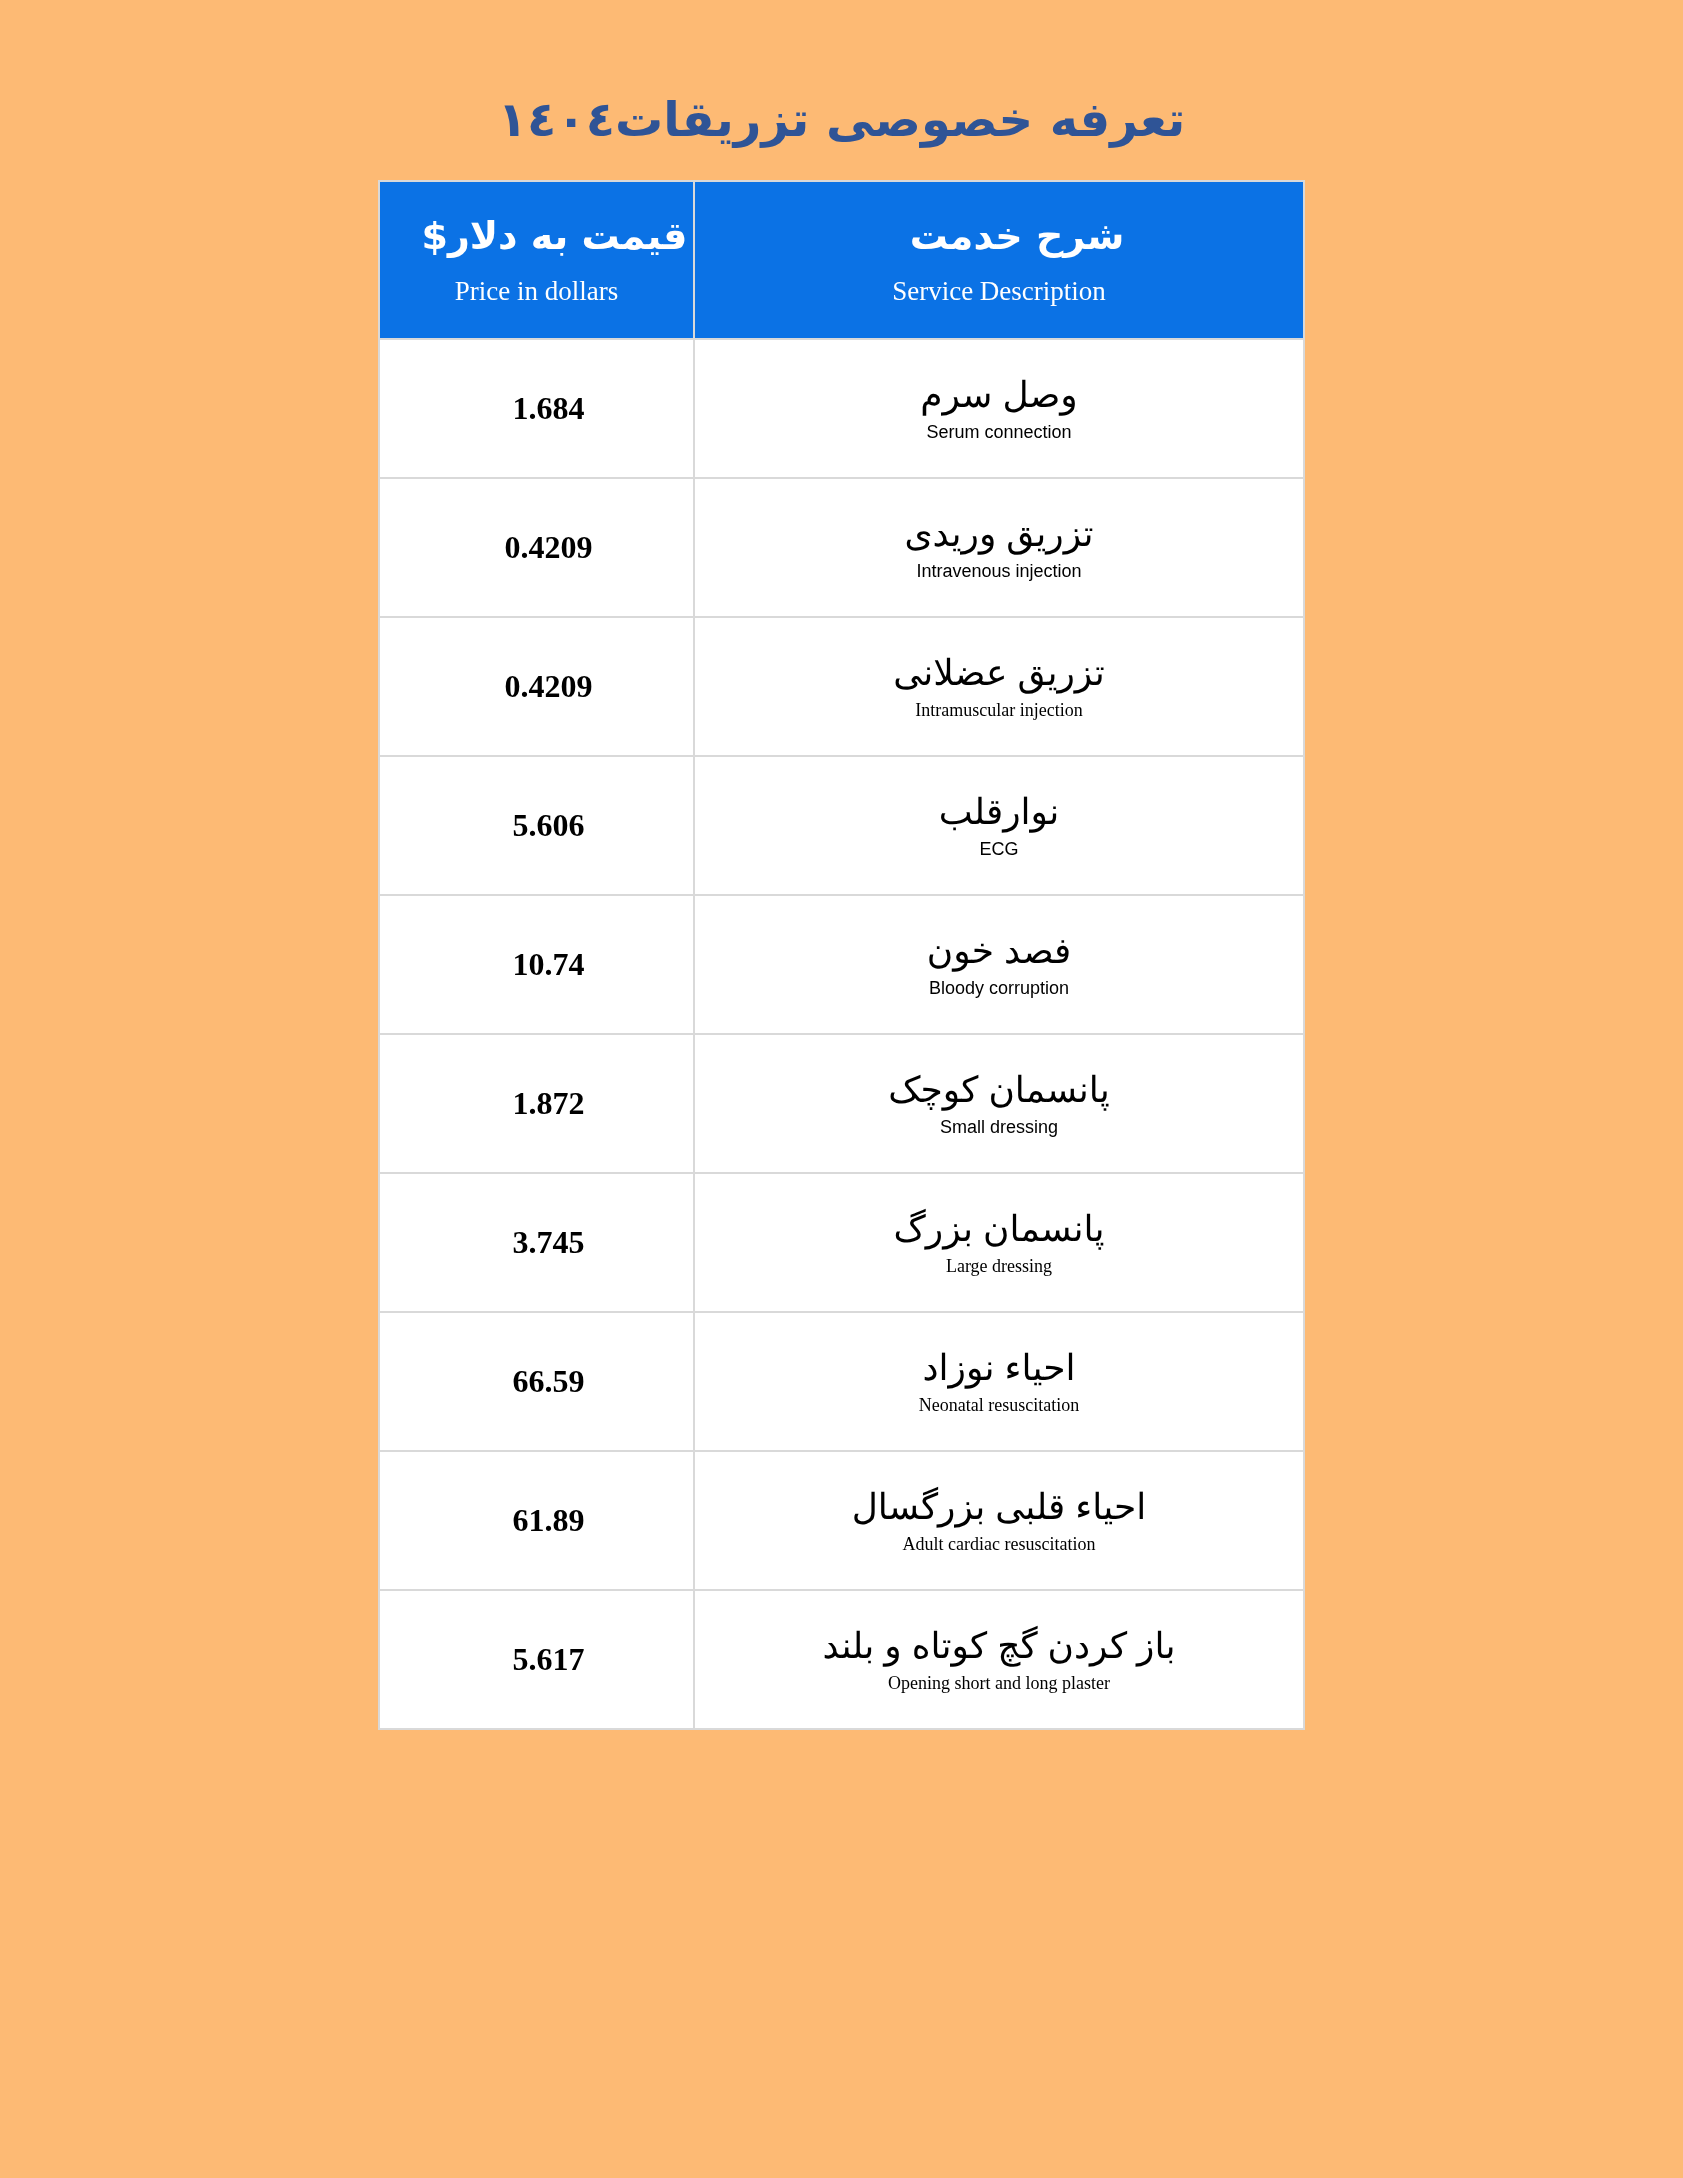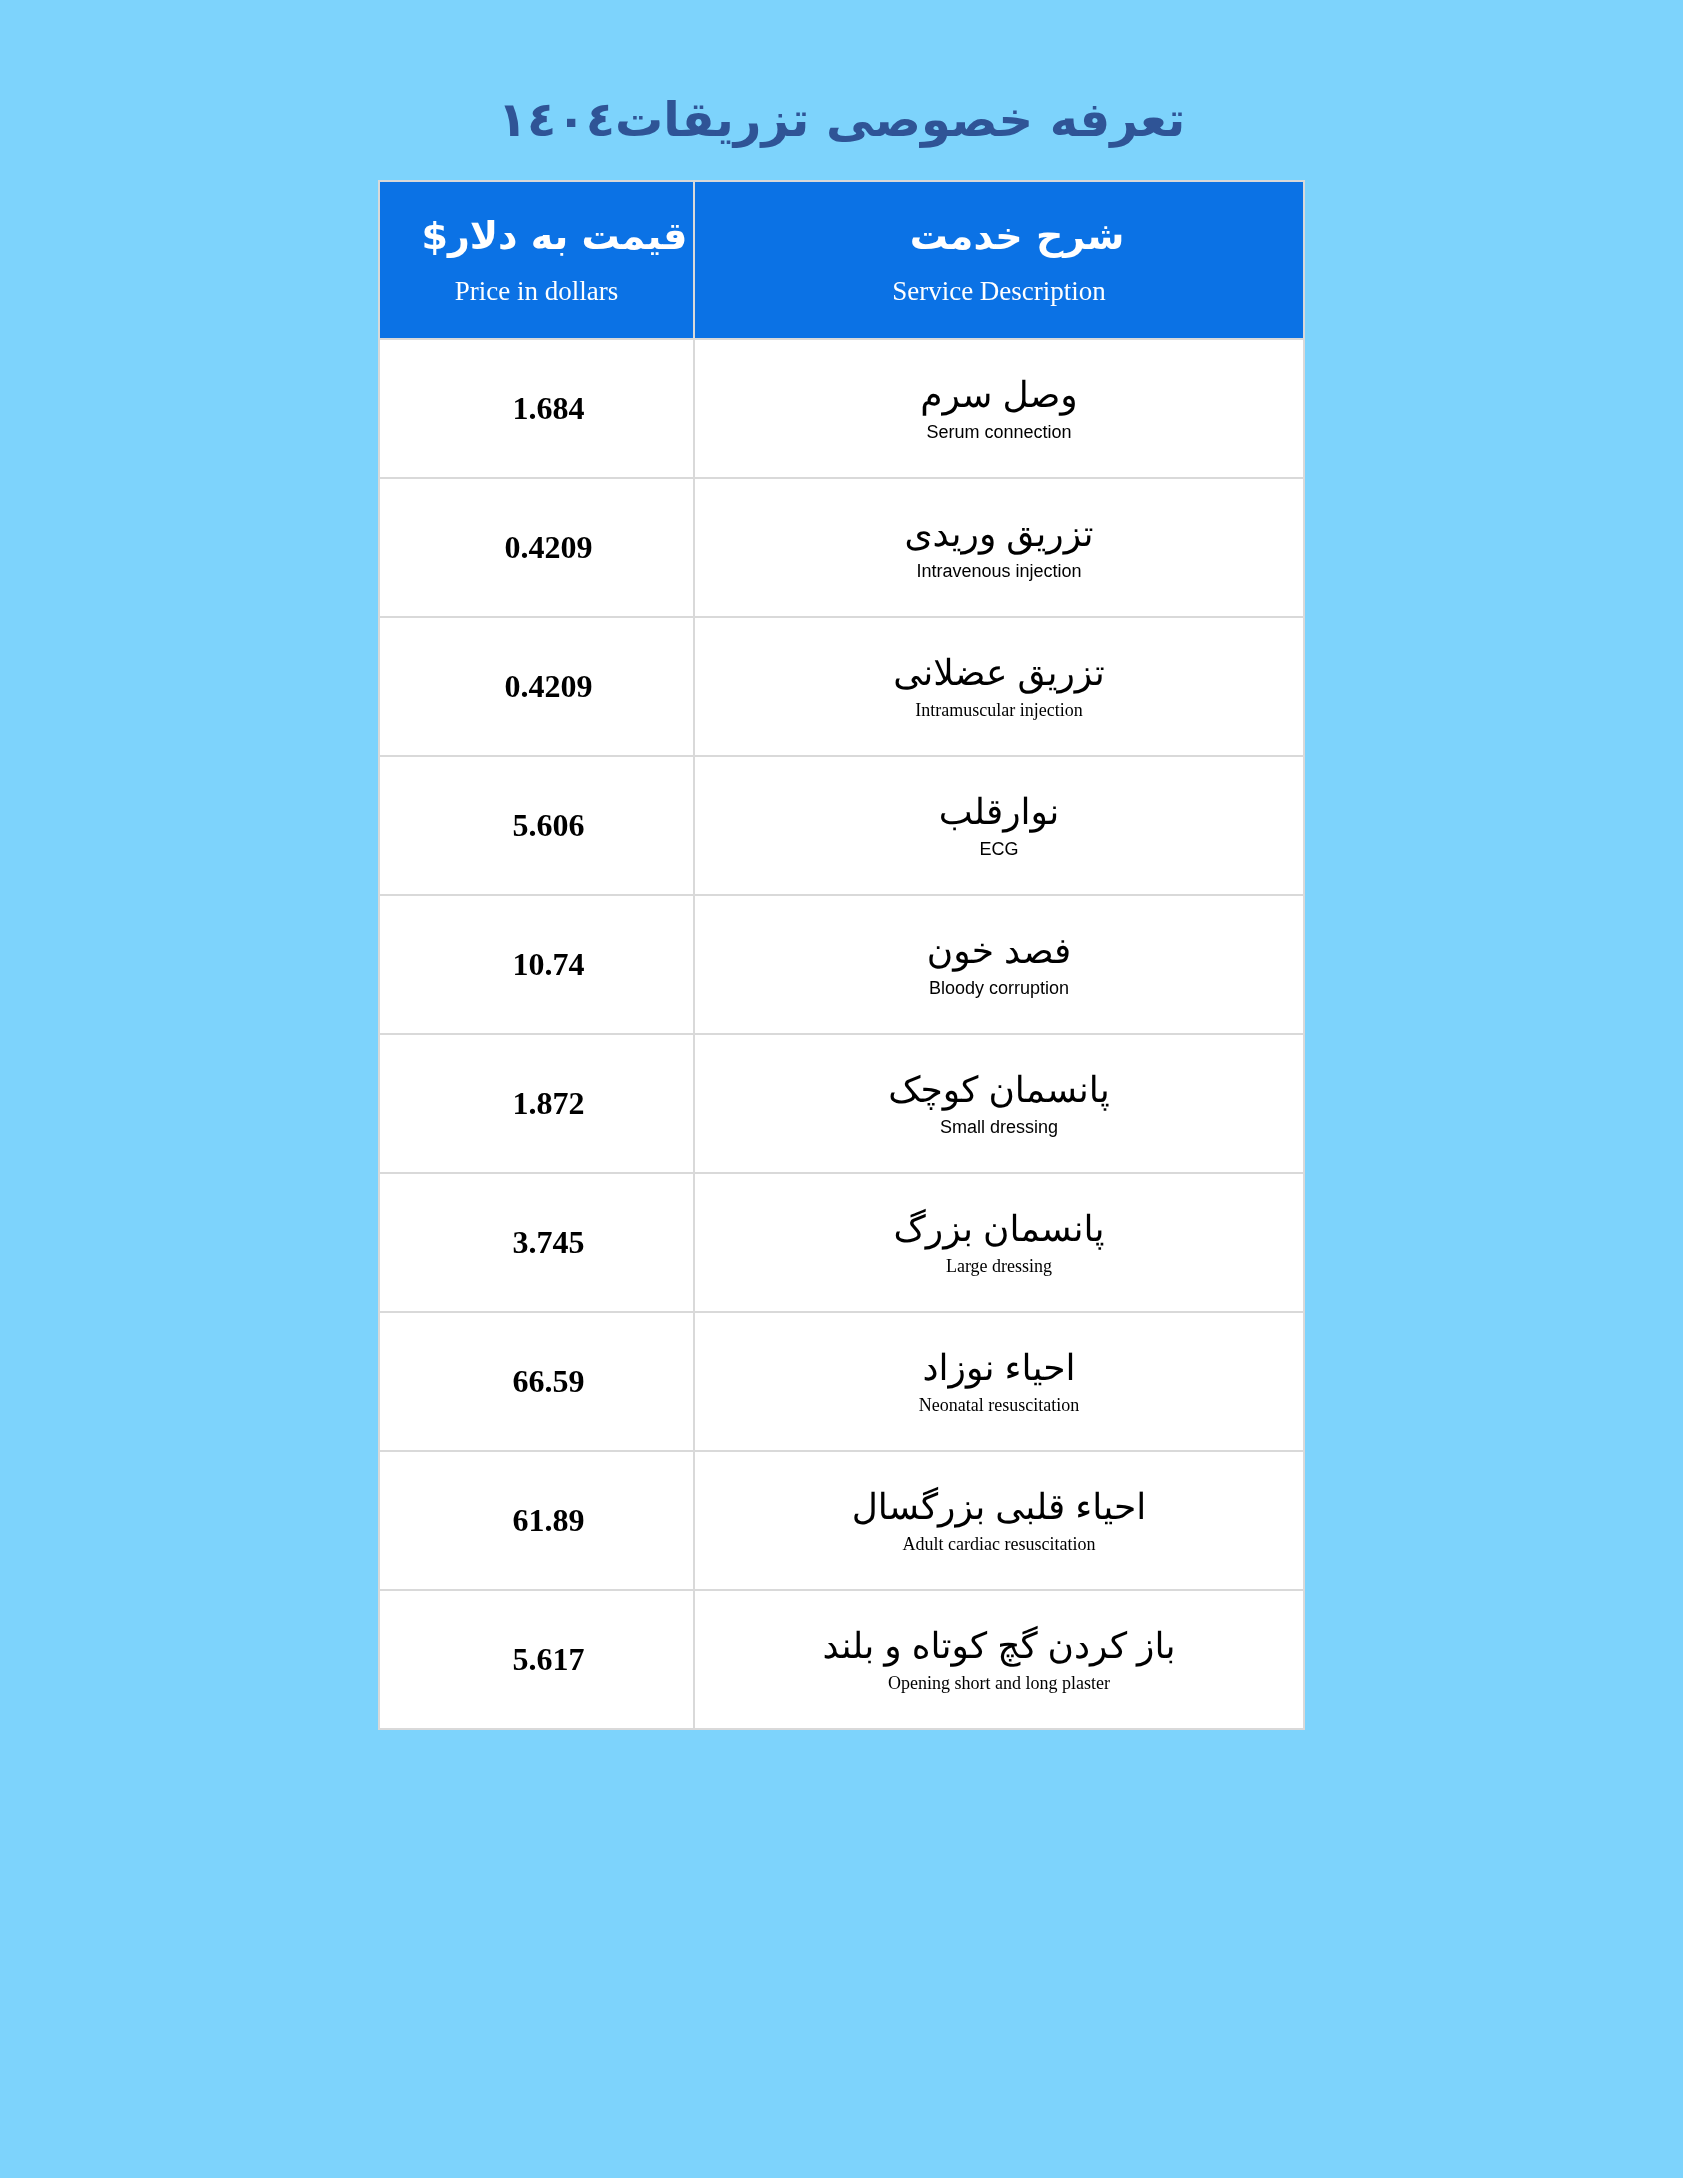--- a/index.html
+++ b/index.html
@@ -6,21 +6,21 @@
   html, body {
     width: 1683px;
     height: 2178px;
     background: #ffffff;
     font-family: "DejaVu Sans", sans-serif;
     overflow: hidden;
   }
   .page {
     width: 1683px;
     height: 2178px;
-    background: #7dd3fc;
+    background: #fdba74;
     position: relative;
   }
   .doc-title {
     margin: 0 auto;
     padding-top: 87px;
     width: 923px;
     text-align: center;
     direction: rtl;
     font-family: "DejaVu Sans", sans-serif;
     font-weight: bold;

